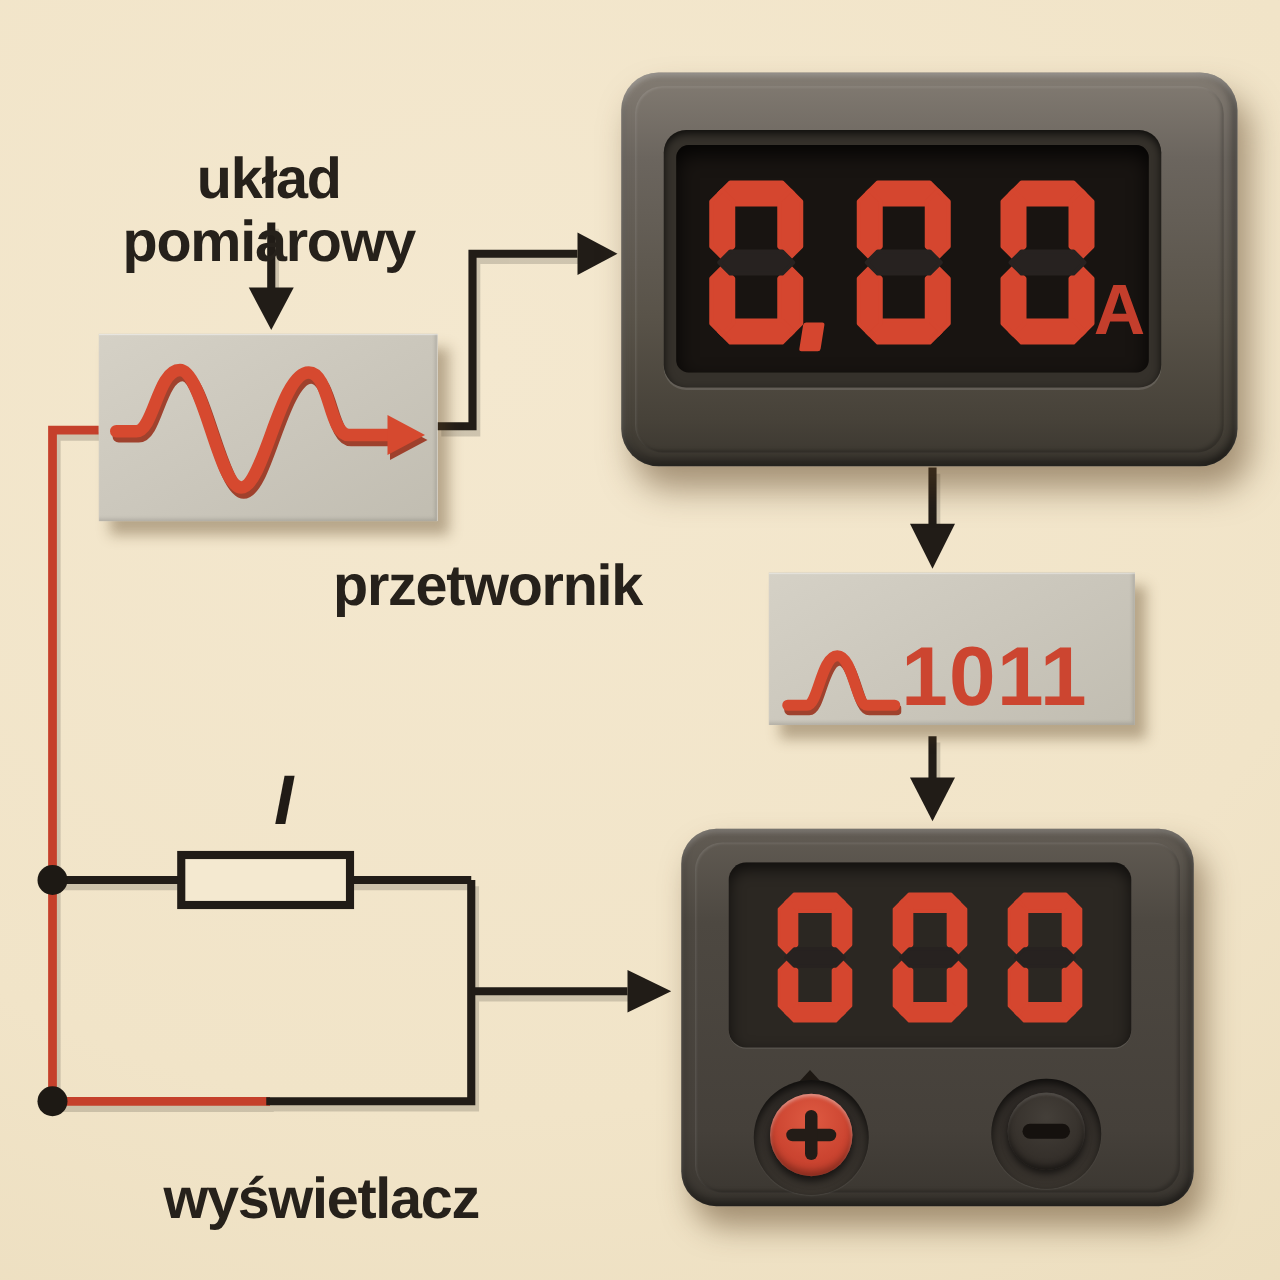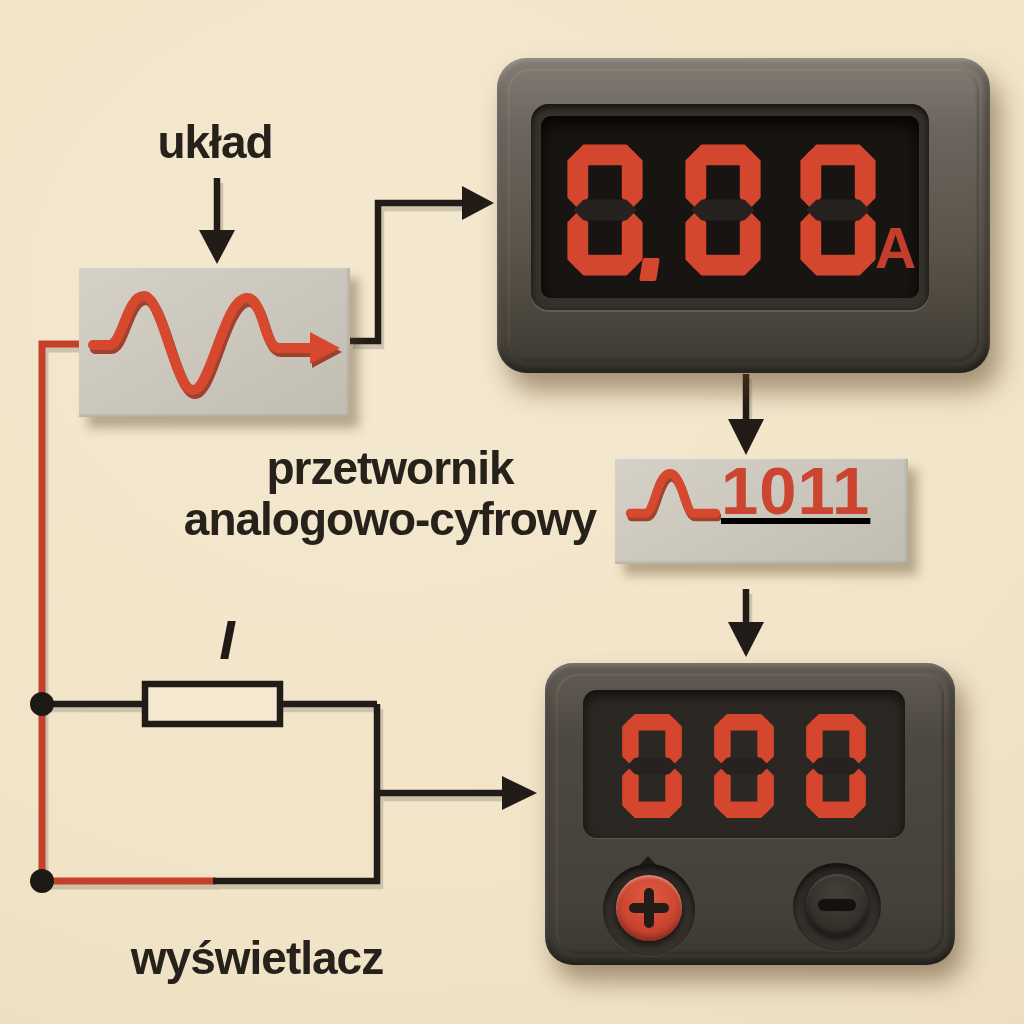--- a/index.html
+++ b/index.html
@@ -10,21 +10,21 @@
   .label{position:absolute;z-index:3;text-align:center;font-weight:700;color:#26211b;letter-spacing:-1px;}
   #label-uklad{left:15px;top:70px;width:400px;font-size:46px;line-height:51px;margin-top:47px;}
   #label-przetwornik{left:140px;top:443px;width:500px;font-size:46px;line-height:51px;}
   #label-cyfrowy{left:7px;top:932px;width:500px;font-size:46px;line-height:52px;}
   #label-current{left:197px;top:612px;width:60px;font-style:italic;font-size:56px;line-height:56px;letter-spacing:0;color:#201b16;}
 
   .panelbox{position:absolute;z-index:2;background:linear-gradient(150deg,#d5d1c6 0%,#cac6bb 55%,#c1bdb1 100%);
             box-shadow:9px 11px 10px rgba(88,62,32,.38), inset 0 1px 1px rgba(255,255,255,.55), inset -2px -2px 3px rgba(0,0,0,.12);}
   #sine-box{left:79px;top:267px;width:271px;height:150px;}
   #sine-box svg{position:absolute;left:0;top:0;}
-  #adc-box{left:615px;top:458px;width:293px;height:106px;display:flex;align-items:flex-start;padding-left:10px;box-sizing:border-box;text-decoration:underline;}
+  #adc-box{left:615px;top:458px;width:293px;height:122px;display:flex;align-items:flex-end;padding-left:10px;box-sizing:border-box;}
   #adc-box svg{display:block;margin-top:6px;}
   #adc-value{font-size:67px;font-weight:700;color:#cc4530;letter-spacing:1px;margin:-6px 0 0 0;}
 
   .device{position:absolute;z-index:2;border-radius:30px;}
   #meter{left:497px;top:58px;width:493px;height:315px;
          background:linear-gradient(180deg,#837c73 0%,#6b655e 22%,#595349 62%,#474239 88%,#3a362f 100%);
          box-shadow:10px 18px 26px rgba(88,62,32,.5), inset 0 3px 4px rgba(255,255,255,.25),
                     inset 0 -5px 8px rgba(0,0,0,.4), inset 4px 0 6px rgba(255,255,255,.07), inset -5px 0 7px rgba(0,0,0,.25);}
   .device-face{position:absolute;inset:11px;border-radius:22px;pointer-events:none;
                box-shadow:inset 1px 1px 2px rgba(255,255,255,.12), inset -2px -2px 3px rgba(0,0,0,.22);}
@@ -92,24 +92,24 @@
       <polygon points="728,419 764,419 746,455" stroke="none"></polygon>
       <path d="M 746 589 V 624" fill="none"></path>
       <polygon points="728,622 764,622 746,657" stroke="none"></polygon>
       <path d="M 377 793 H 502" fill="none"></path>
       <polygon points="502,776 502,810 537,793" stroke="none"></polygon>
     </g>
   </svg>
 
   <div class="label" id="label-uklad">
     <div>układ</div>
+    <div>pomiarowy</div>
   </div>
   <div class="label" id="label-przetwornik">
     <div>przetwornik</div>
-    <div>analogowo-cyfrowy</div>
   </div>
   <div class="label" id="label-cyfrowy">
     <div>wyświetlacz</div>
   </div>
   <div class="label" id="label-current">I</div>
 
   <div class="panelbox" id="sine-box">
     <svg width="271" height="150" viewBox="0 0 271 150">
       <g transform="translate(2,4)" stroke="#9a331e" fill="#9a331e" opacity="0.9">
         <path d="M 14 78 L 30 78 C 44 78 47 29 65 29 C 83 29 96 123 114 123 C 132 123 145 31 168 31 C 185 31 184 81 200 81 L 231 81" fill="none" stroke-width="10" stroke-linejoin="round" stroke-linecap="round"></path>

